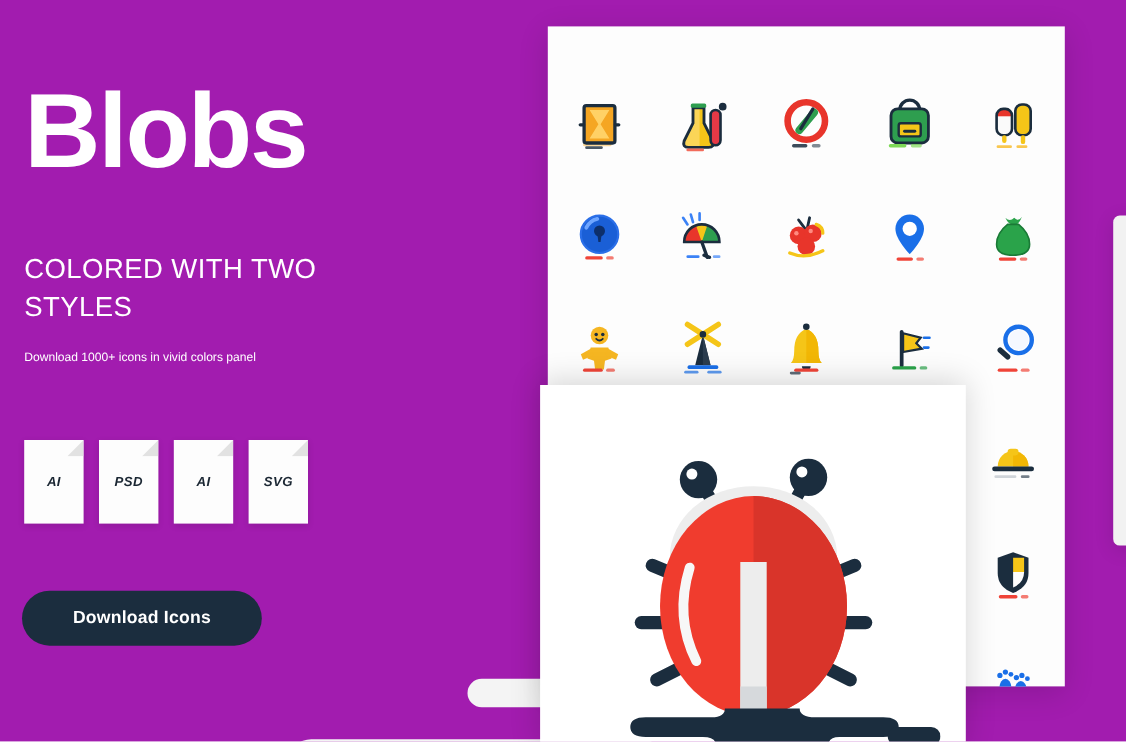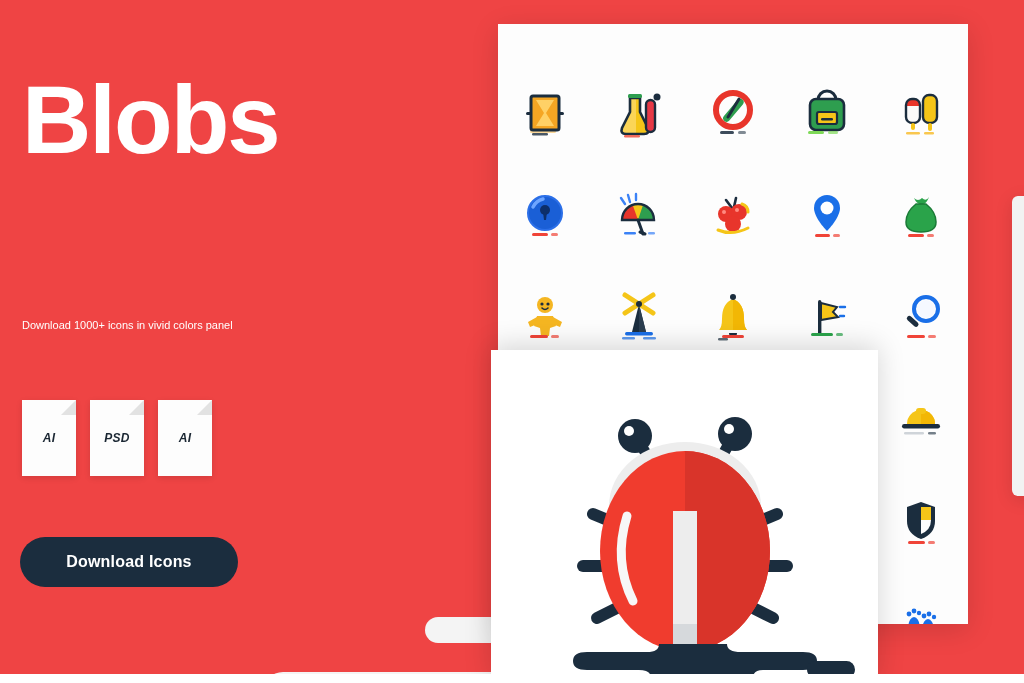--- a/index.html
+++ b/index.html
@@ -4,21 +4,21 @@
 <style>
   * { box-sizing: border-box; margin: 0; padding: 0; }
   html, body {
     width: 1024px; height: 683px;
     overflow: hidden;
     font-family: "Liberation Sans", sans-serif;
   }
   #stage {
     position: relative;
     width: 1024px; height: 674px;
-    background: #ef4444;
+    background: #a21caf;
     overflow: hidden;
   }
 
   
   .hero { position: absolute; left: 22px; top: 0; width: 460px; height: 683px; }
 
   .hero-title {
     position: absolute; left: 0; top: 72px;
     font-size: 96px;
     font-weight: bold;
@@ -142,32 +142,36 @@
 </style>
 </head>
 <body>
 
 <div id="stage">
 
   <div class="hero">
 
     <h1 class="hero-title">Blobs</h1>
 
+    <h2 class="hero-sub">COLORED WITH TWO STYLES</h2>
 
     <p class="hero-desc">Download 1000+ icons in vivid colors panel</p>
 
     <div class="badges">
       <div class="badge">
         <span class="badge-label">AI</span>
       </div>
       <div class="badge">
         <span class="badge-label">PSD</span>
       </div>
       <div class="badge">
         <span class="badge-label">AI</span>
+      </div>
+      <div class="badge">
+        <span class="badge-label">SVG</span>
       </div>
     </div>
   </div>
 
   <button class="cta">Download Icons</button>
 
   <div class="pill-a"></div>
   <div class="pill-b"></div>
 
   <div class="card-edge"></div>

